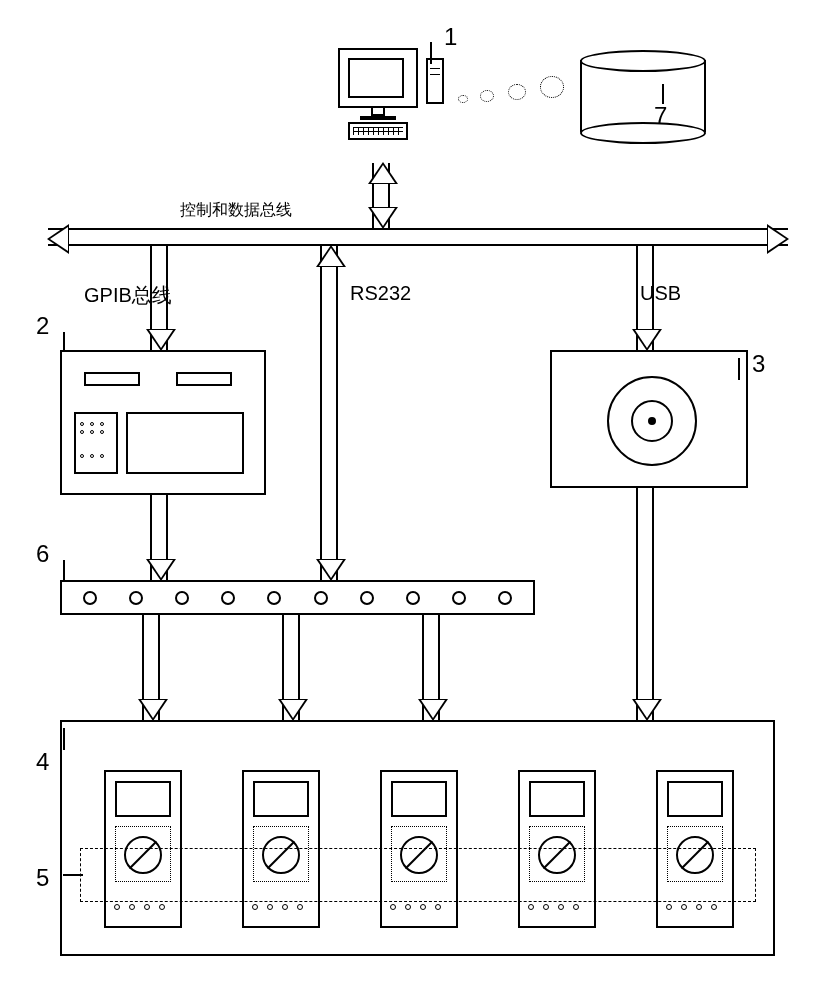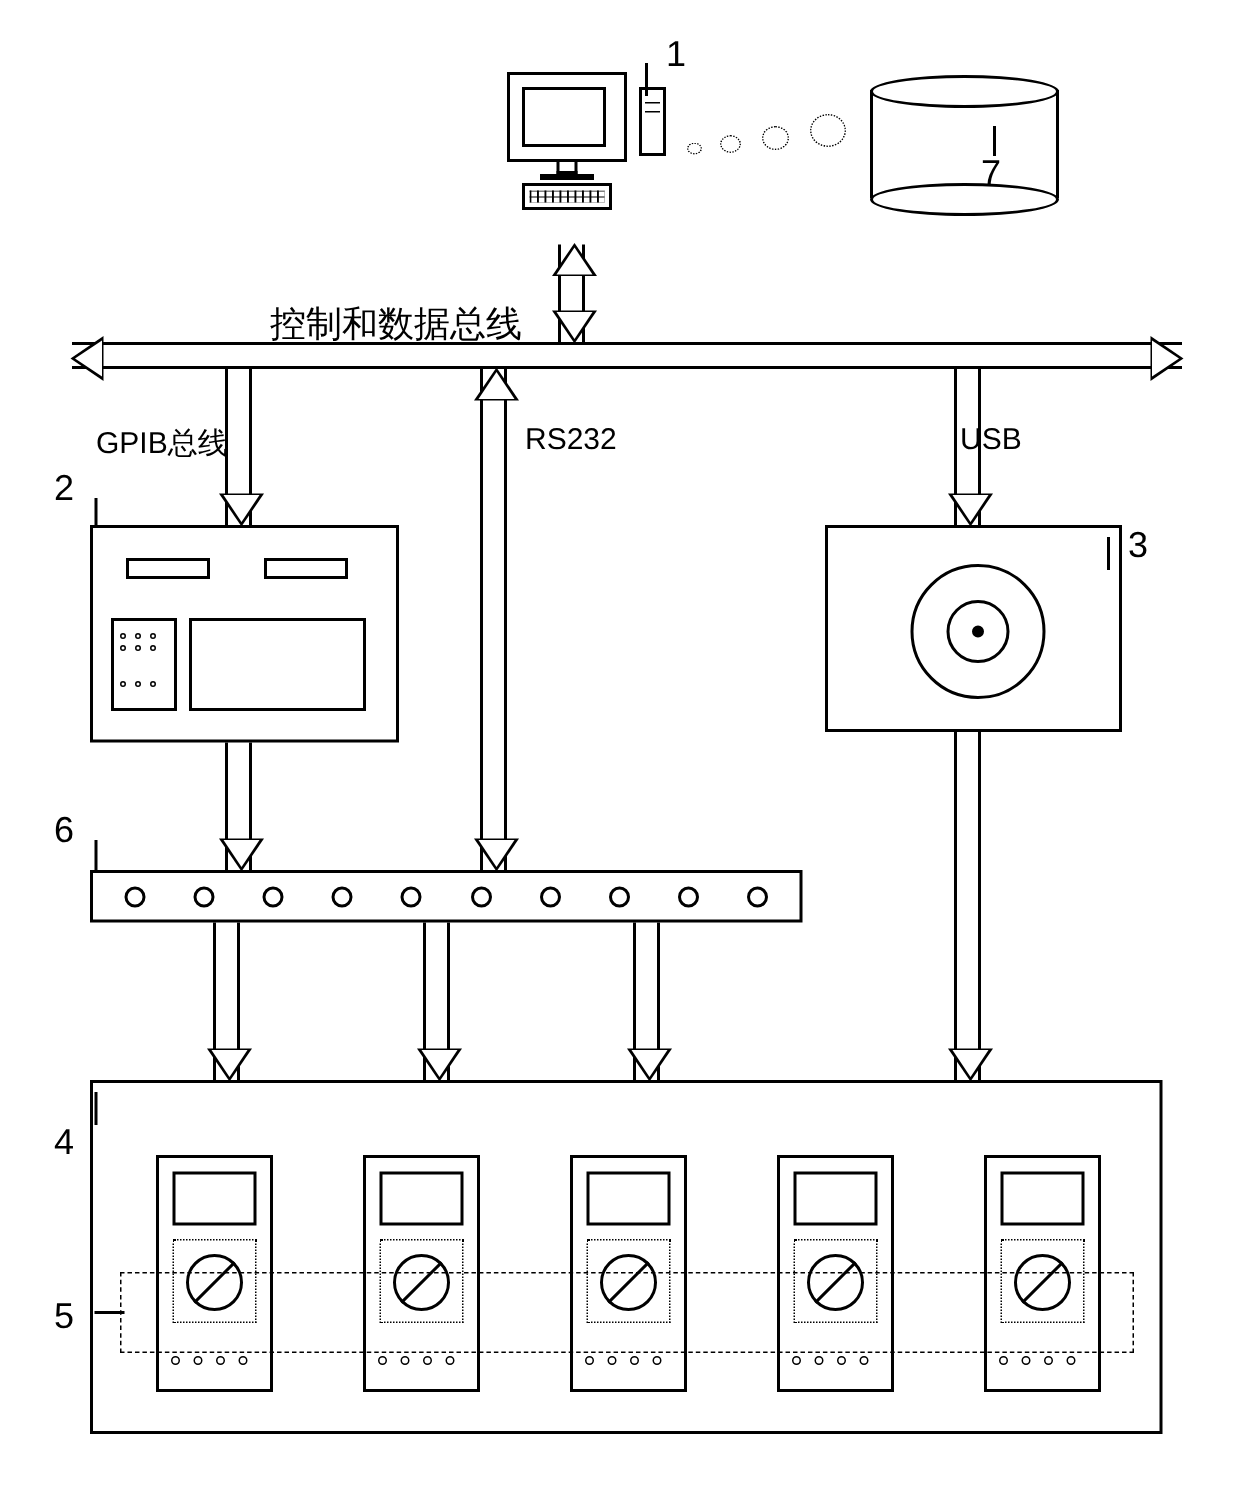--- a/index.html
+++ b/index.html
@@ -145,21 +145,21 @@
     .dot-circle {
       position: absolute;
       border: 1px dotted #000;
       border-radius: 50%;
     }
     
     .bus-label {
       position: absolute;
       left: 140px;
       top: 170px;
-      font-size: 24px;
+      font-size: 16px;
     }
     .hbus {
       position: absolute;
       left: 8px;
       top: 198px;
       width: 740px;
       height: 18px;
       border-top: 2px solid #000;
       border-bottom: 2px solid #000;
     }
@@ -445,21 +445,21 @@
   </div>
 
   <div class="hbus skip">
     <div class="hbus-left"></div>
     <div class="hbus-right"></div>
   </div>
 
   <div class="varrow" style="left:110px;top:216px;height:104px">
     <div class="varrow-down"></div>
   </div>
-  <div class="small-label" style="left:24px;top:252px">GPIB总线</div>
+  <div class="small-label" style="left:44px;top:252px">GPIB总线</div>
 
   <div class="varrow" style="left:280px;top:216px;height:334px">
     <div class="varrow-up"></div>
     <div class="varrow-down"></div>
   </div>
   <div class="small-label" style="left:310px;top:252px">RS232</div>
 
   <div class="varrow" style="left:596px;top:216px;height:104px">
     <div class="varrow-down"></div>
   </div>

